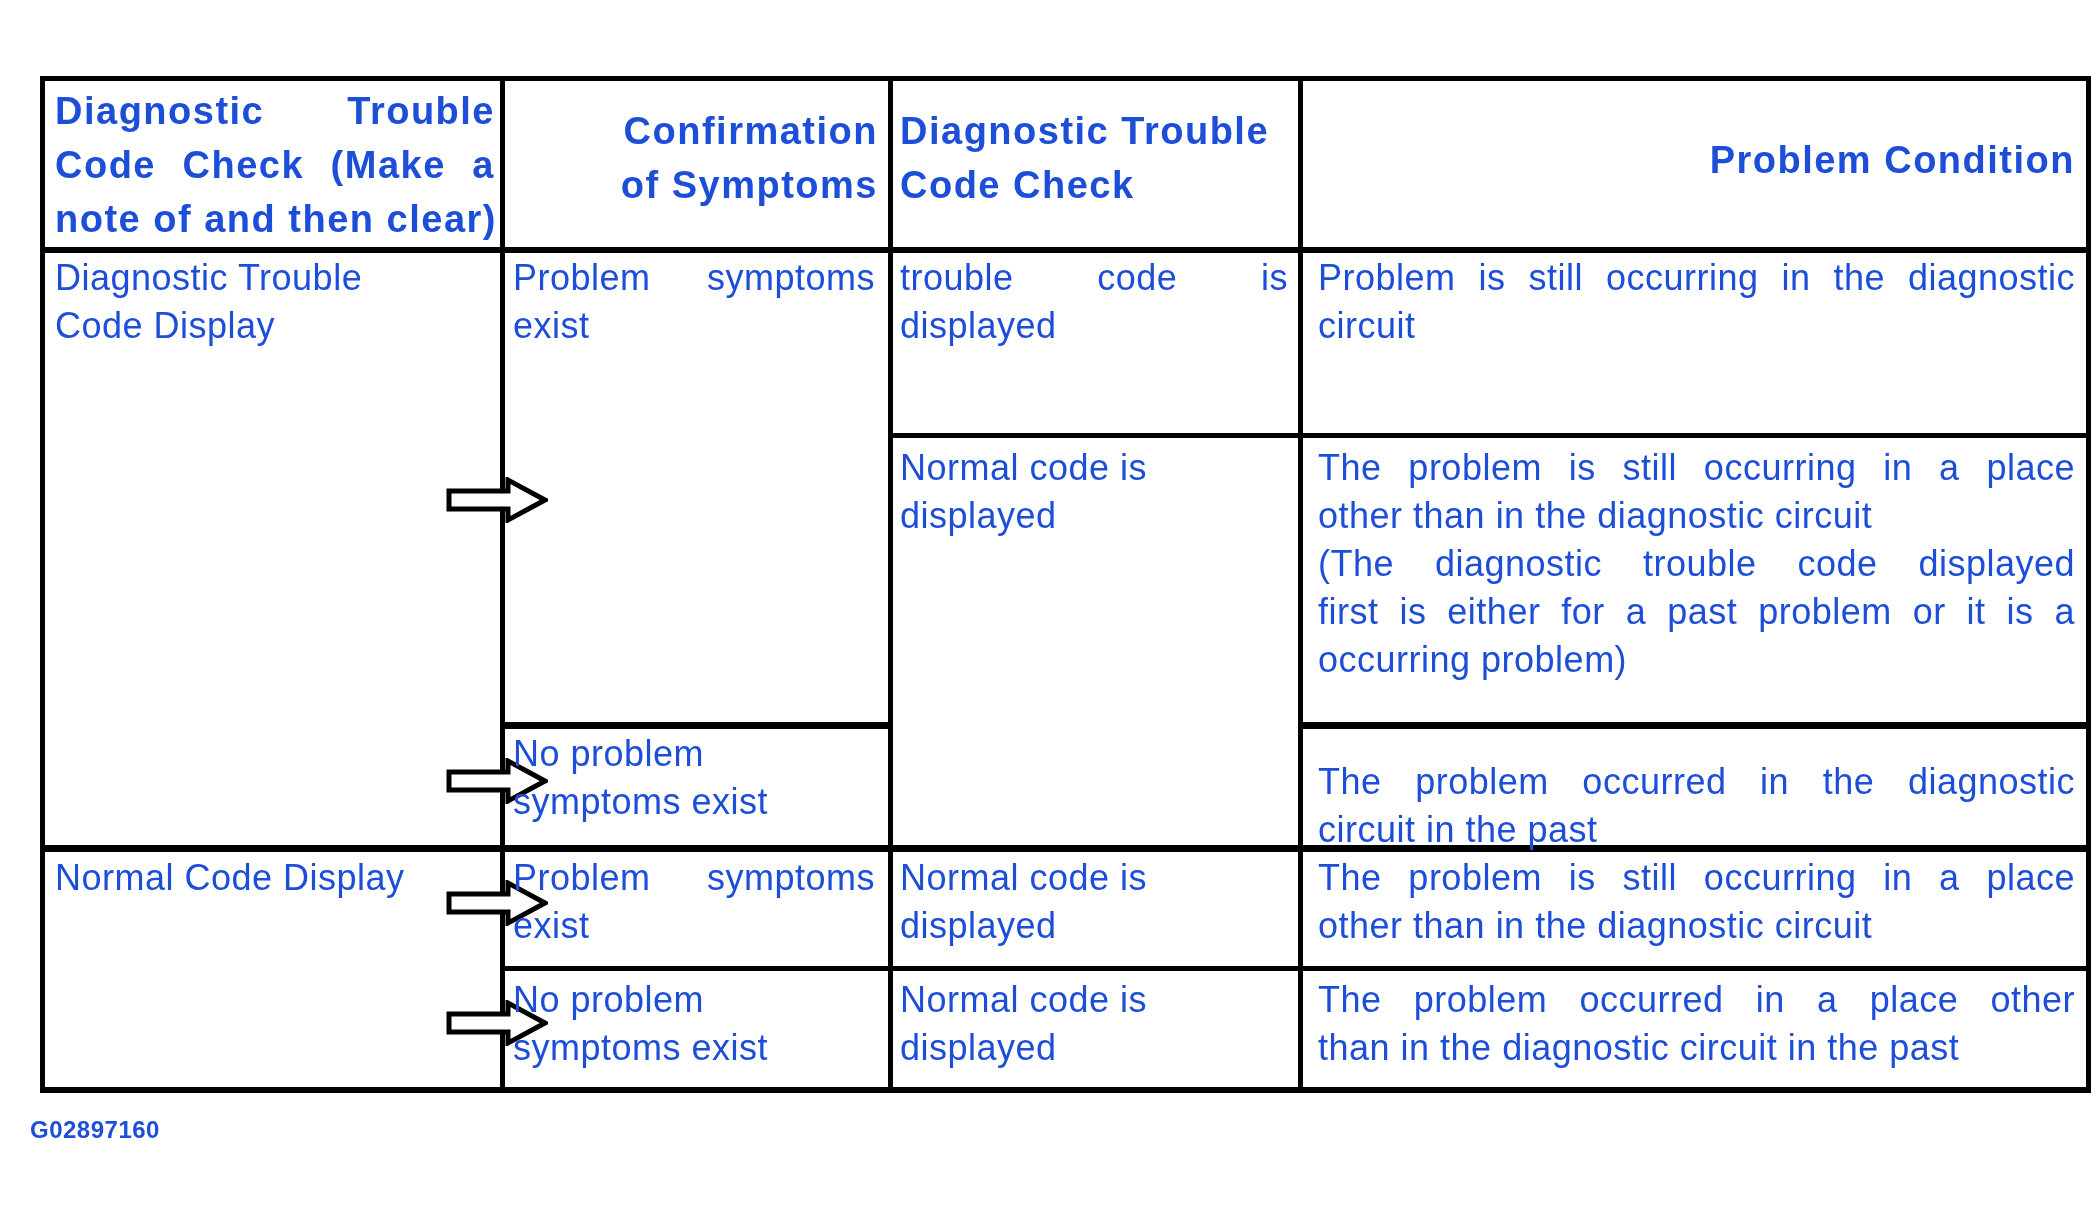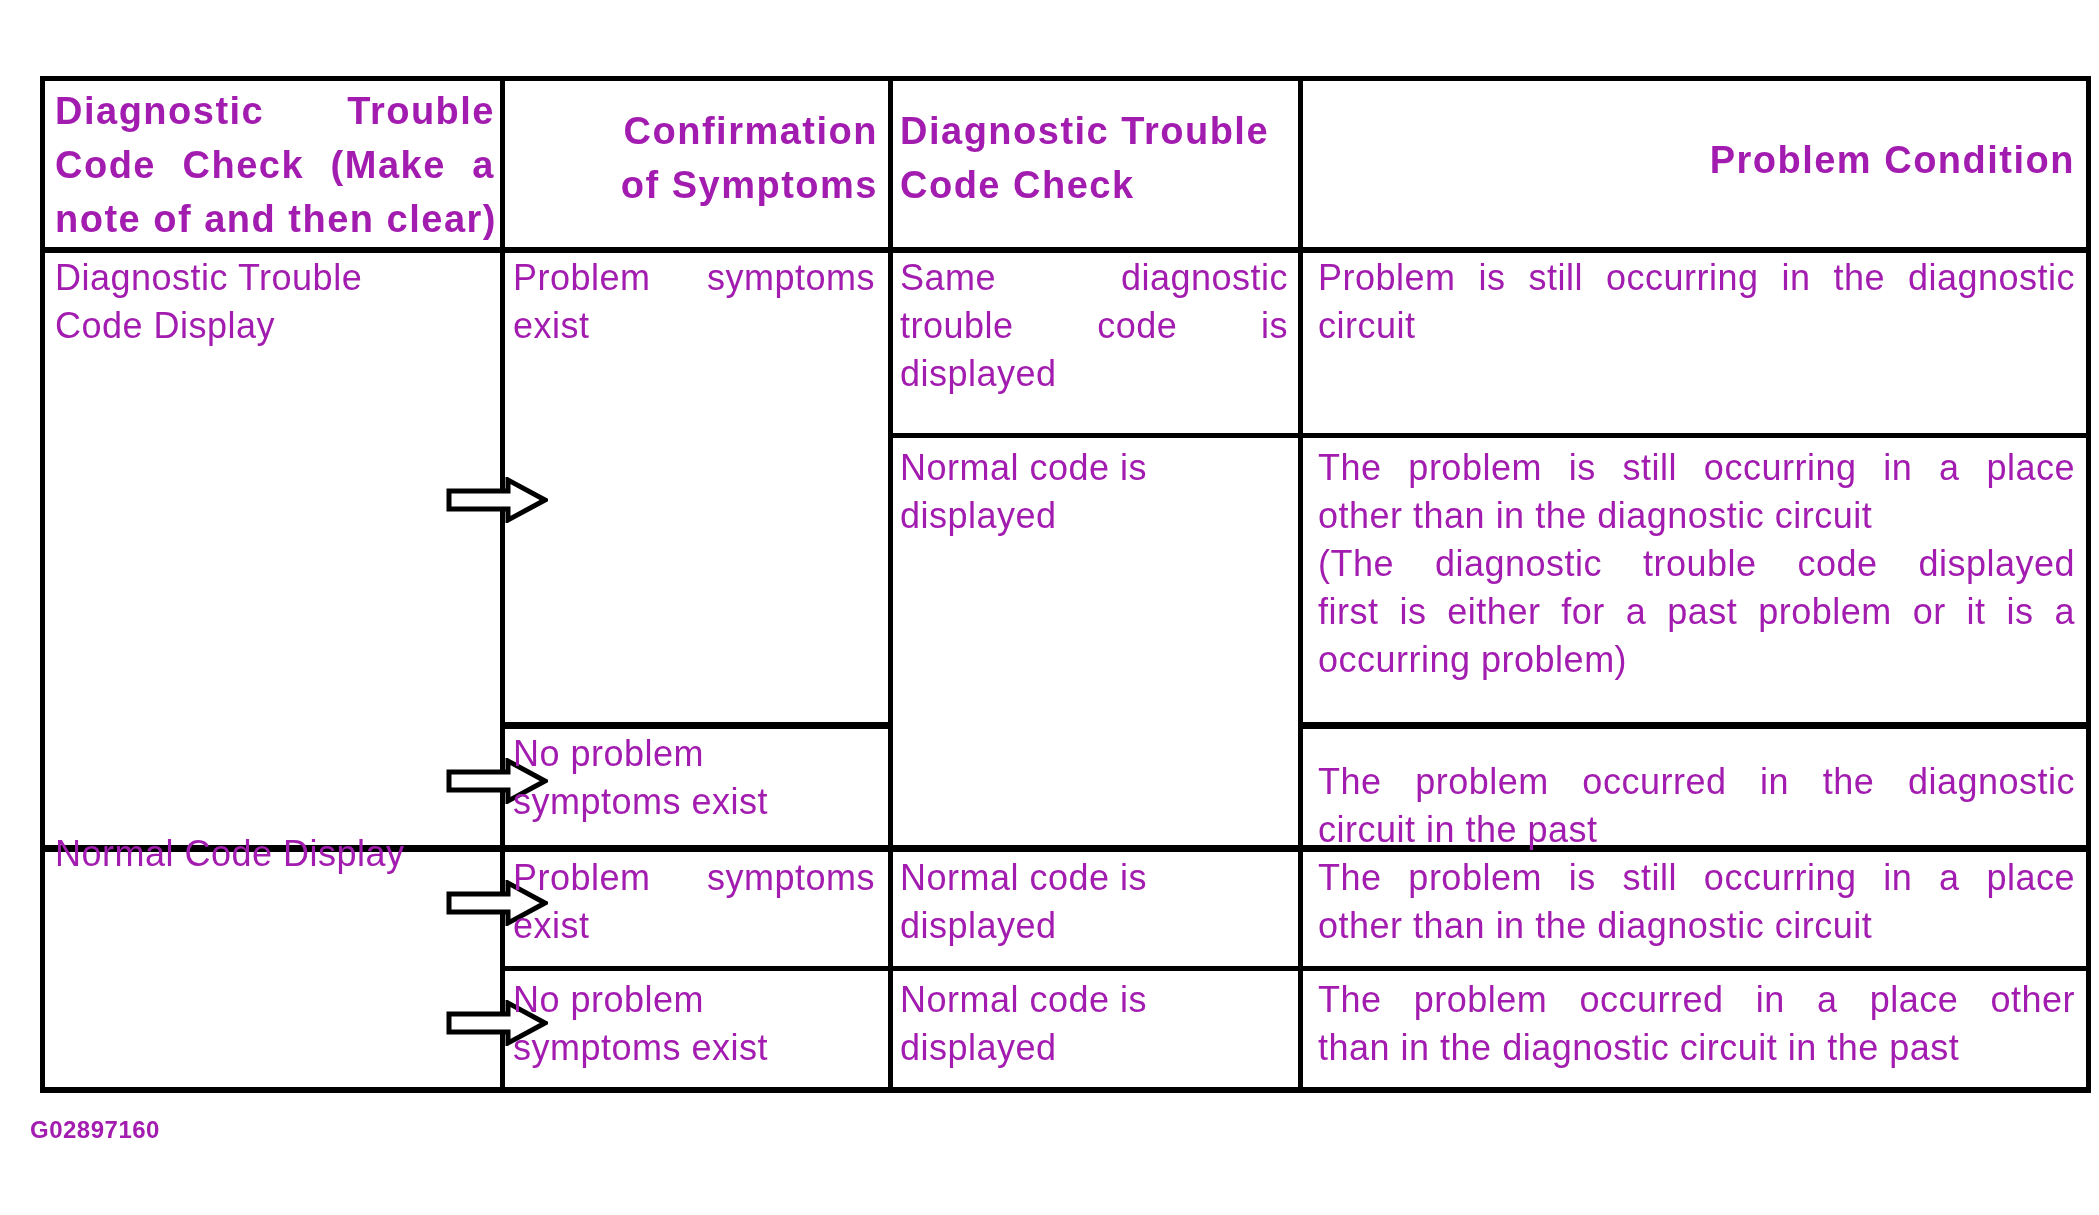--- a/index.html
+++ b/index.html
@@ -5,21 +5,21 @@
   html, body {
     margin: 0; padding: 0;
     background: #ffffff;
   }
   .page {
     position: relative;
     width: 2099px;
     height: 1215px;
     background: #ffffff;
     font-family: "Liberation Sans", sans-serif;
-    color: #a21caf;
+    color: #1d4ed8;
     overflow: hidden;
   }
   
   .vl, .hl { position: absolute; background: #000000; z-index: 1; }
   
   .arrow { position: absolute; z-index: 2; }
   
   .txt { position: absolute; z-index: 3; }
   .body-text {
     font-size: 36px;
@@ -97,21 +97,20 @@
 
   <div class="txt body-text" style="left:55px;  top:254px; width:440px;">
       <div class="line">Diagnostic Trouble</div>
       <div class="line">Code Display</div>
     </div>
   <div class="txt body-text" style="left:513px; top:254px; width:362px;">
       <div class="line j">Problem symptoms</div>
       <div class="line">exist</div>
     </div>
   <div class="txt body-text" style="left:900px; top:254px; width:388px;">
-      <div class="line j">Same diagnostic</div>
       <div class="line j">trouble code is</div>
       <div class="line">displayed</div>
     </div>
   <div class="txt body-text" style="left:1318px;top:254px; width:757px;">
       <div class="line j">Problem is still occurring in the diagnostic</div>
       <div class="line">circuit</div>
     </div>
 
   <div class="txt body-text" style="left:900px; top:444px; width:388px;">
       <div class="line">Normal code is</div>
@@ -127,21 +126,21 @@
 
   <div class="txt body-text" style="left:513px; top:730px; width:362px;">
       <div class="line">No problem</div>
       <div class="line">symptoms exist</div>
     </div>
   <div class="txt body-text" style="left:1318px;top:730px; width:757px;margin-top:28px;">
       <div class="line j">The problem occurred in the diagnostic</div>
       <div class="line">circuit in the past</div>
     </div>
 
-  <div class="txt body-text" style="left:55px;  top:830px; width:440px;">
+  <div class="txt body-text" style="left:55px;  top:854px; width:440px;">
       <div class="line">Normal Code Display</div>
     </div>
   <div class="txt body-text" style="left:513px; top:854px; width:362px;">
       <div class="line j">Problem symptoms</div>
       <div class="line">exist</div>
     </div>
   <div class="txt body-text" style="left:900px; top:854px; width:388px;">
       <div class="line">Normal code is</div>
       <div class="line">displayed</div>
     </div>

